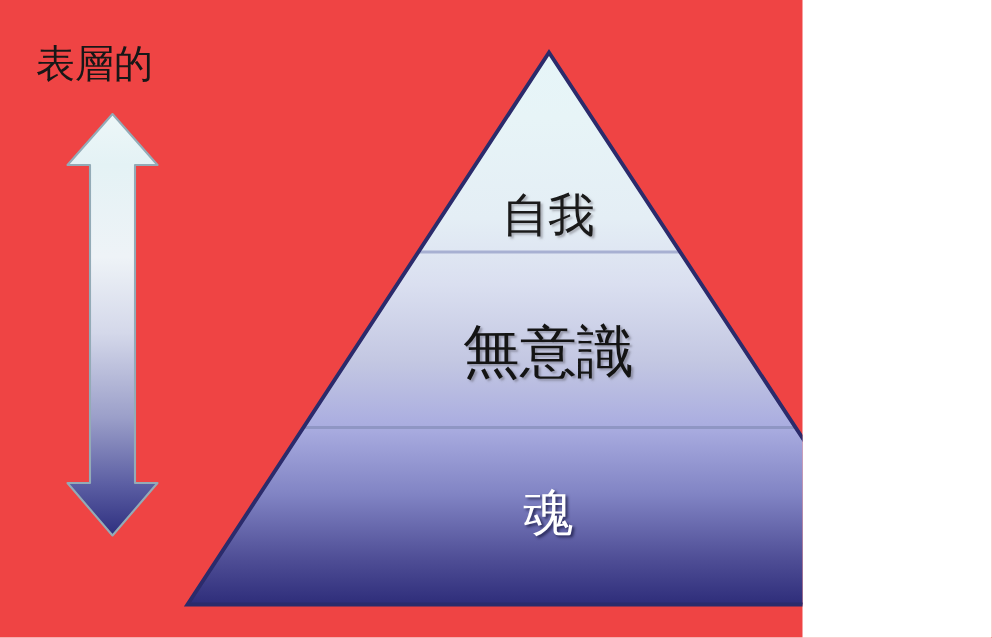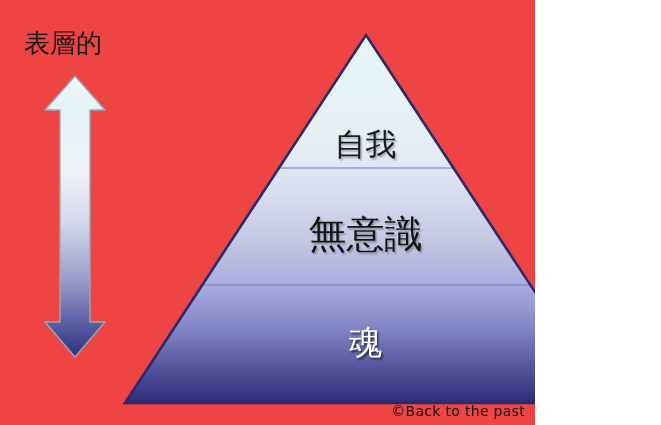--- a/index.html
+++ b/index.html
@@ -154,15 +154,14 @@
   </div>
 
   <div class="tier-text" id="tier-text-1">
     <span class="tier-inner">無意識</span>
   </div>
 
   <div class="tier-text" id="tier-text-2">
     <span class="tier-inner">魂</span>
   </div>
 
-  <div id="credit">©Back to the past</div>
 
 </div>
 
 </body></html>

